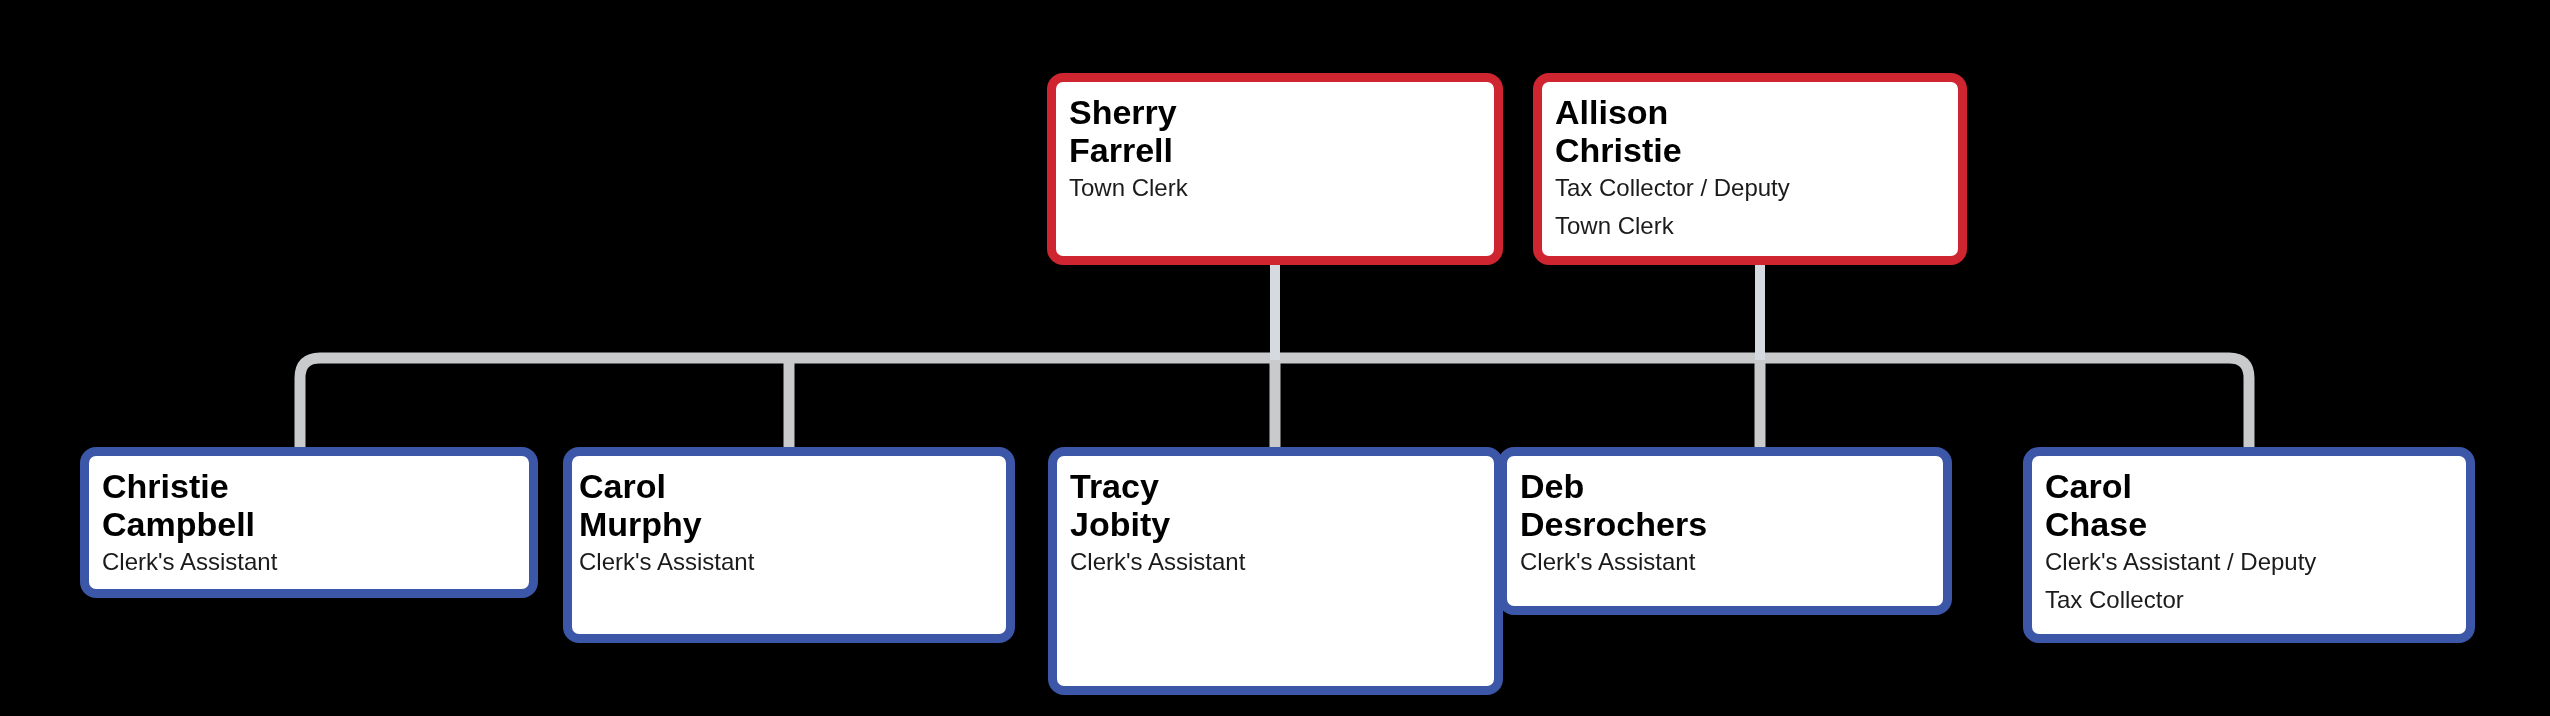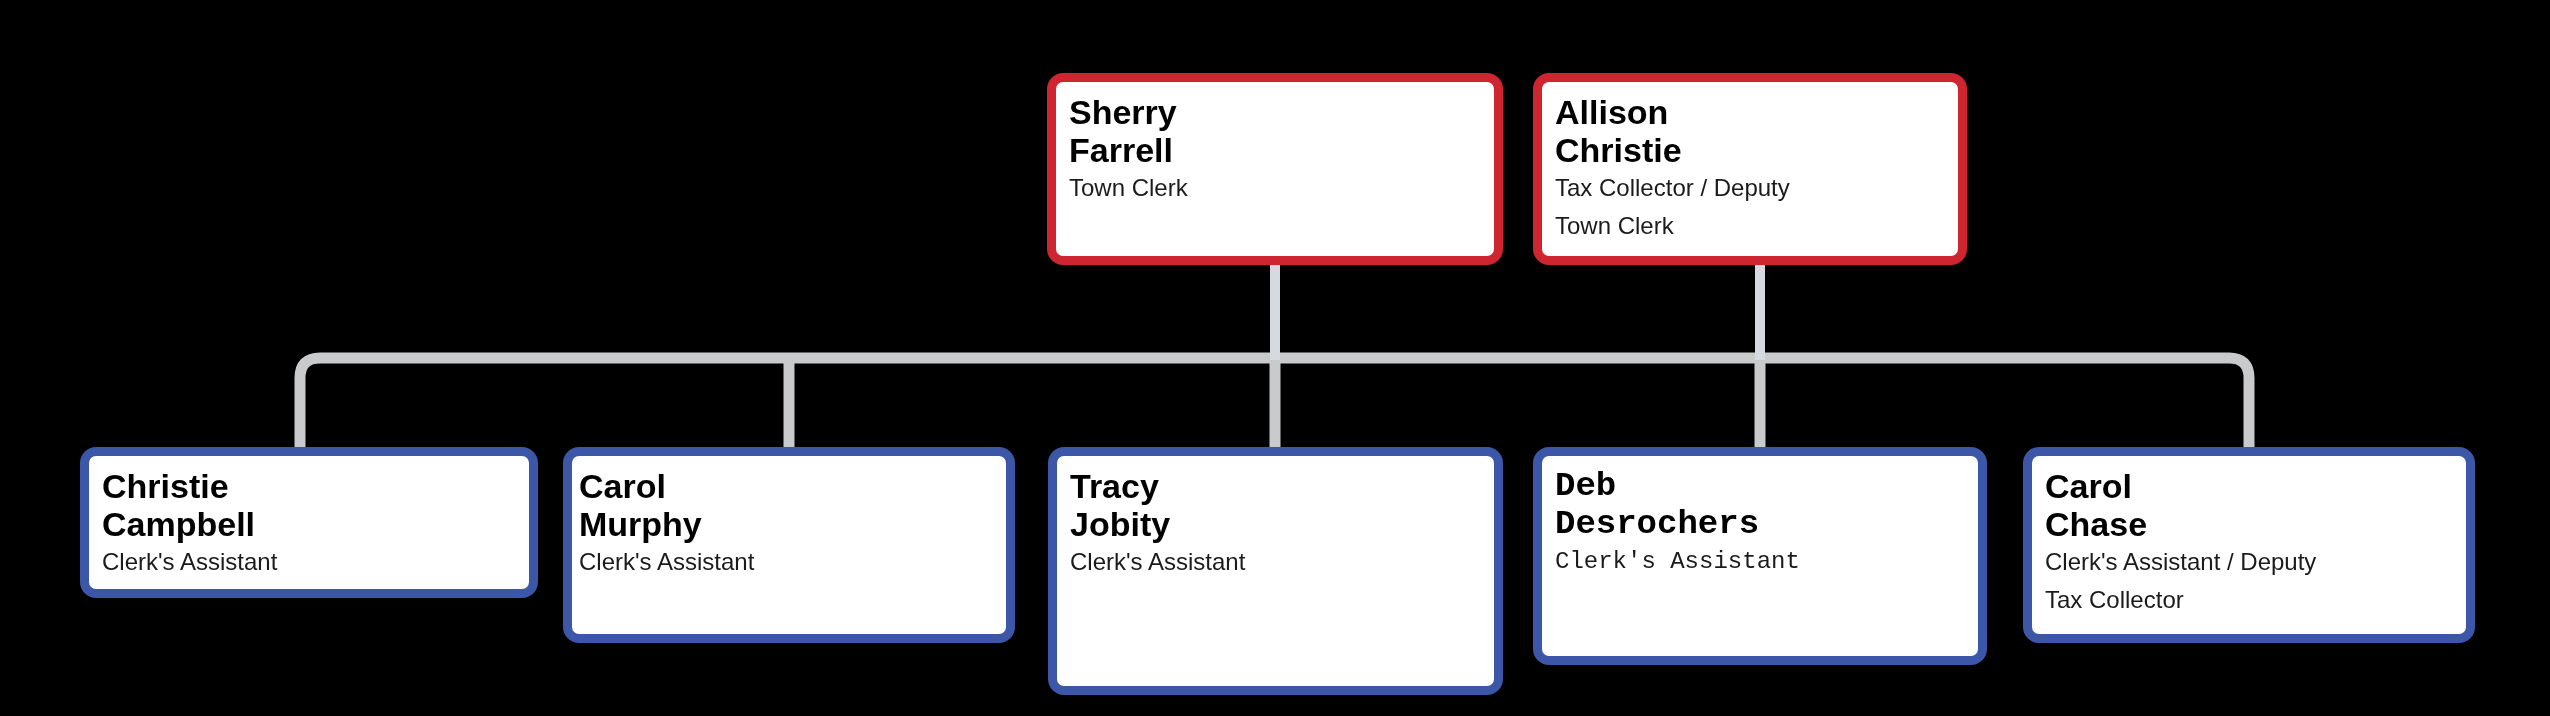--- a/index.html
+++ b/index.html
@@ -88,21 +88,21 @@
 Murphy</div>
     <div class="node-role">Clerk's Assistant</div>
   </div>
 
   <div class="node staff" style="left:1048px;top:447px;width:455px;height:248px;">
     <div class="node-name">Tracy
 Jobity</div>
     <div class="node-role">Clerk's Assistant</div>
   </div>
 
-  <div class="node staff" style="left:1533px;top:447px;width:454px;height:218px;font-family:Liberation Mono, monospace;">
+  <div class="node staff" style="left:1498px;top:447px;width:454px;height:168px;">
     <div class="node-name">Deb
 Desrochers</div>
     <div class="node-role">Clerk's Assistant</div>
   </div>
 
   <div class="node staff" style="left:2023px;top:447px;width:452px;height:196px;">
     <div class="node-name">Carol
 Chase</div>
     <div class="node-role">Clerk's Assistant / Deputy
 Tax Collector</div>

